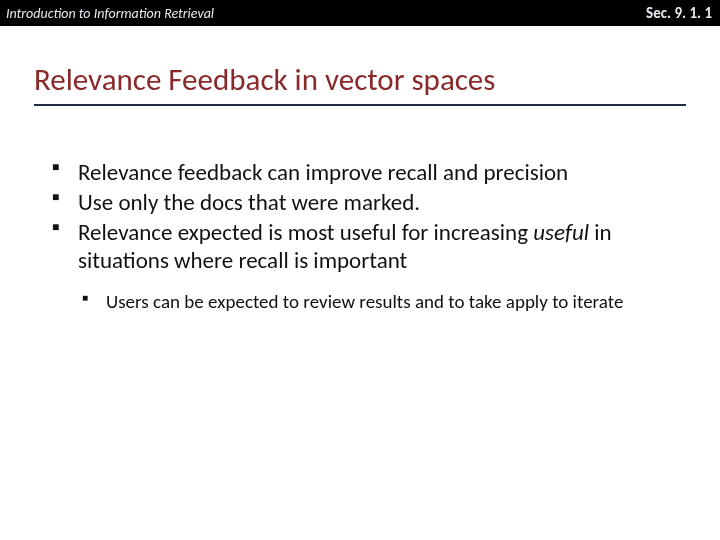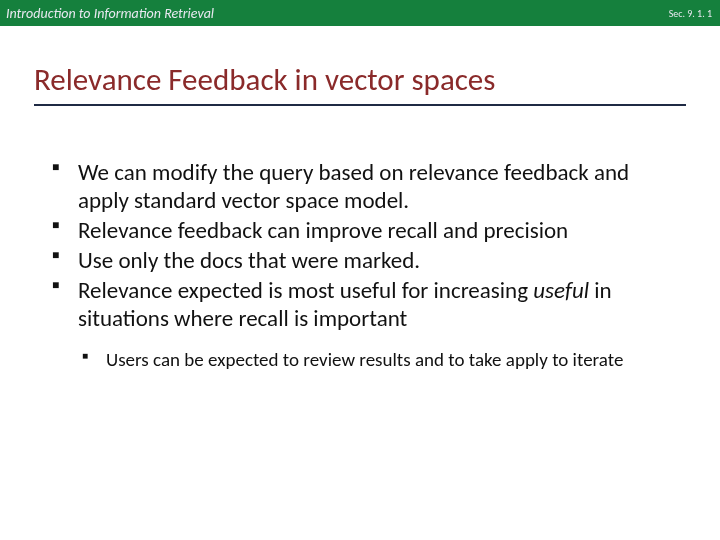--- a/index.html
+++ b/index.html
@@ -6,36 +6,37 @@
   body {
     width: 720px;
     height: 540px;
     background: #ffffff;
     font-family: Calibri, "Segoe UI", Arial, sans-serif;
     overflow: hidden;
   }
   .topbar {
     width: 100%;
     height: 26px;
-    background: #15803d;
+    background: #000000;
     display: flex;
     justify-content: space-between;
     align-items: center;
     padding: 0 8px 0 6px;
   }
   .topbar-left {
     color: #e8e8f0;
     font-style: italic;
     font-size: 14px;
     font-family: Calibri, Arial, sans-serif;
   }
   .topbar-right {
     color: #e8e8f0;
-    font-size: 10px;
+    font-size: 15px;
     font-family: Calibri, Arial, sans-serif;
+    font-weight: bold;
   }
   .title-wrap {
     padding: 34px 34px 16px 34px;
   }
   .title {
     color: #8a2a2a;
     font-size: 31px;
     font-weight: 400;
     font-family: Calibri, "Segoe UI", Arial, sans-serif;
     padding-bottom: 6px;
@@ -92,21 +93,20 @@
   <div class="topbar-left">Introduction to Information Retrieval</div>
   <div class="topbar-right">Sec. 9. 1. 1</div>
 </div>
 
 <div class="title-wrap">
   <div class="title">Relevance Feedback in vector spaces</div>
 </div>
 
 <div class="content">
   <ul class="main">
-    <li>We can modify the query based on relevance feedback and apply standard vector space model.</li>
     <li>Relevance feedback can improve recall and precision</li>
     <li>Use only the docs that were marked.</li>
     <li><span>Relevance expected is most useful for increasing </span><span class="em">useful</span><span> in situations where recall is important</span>
       <ul class="sub">
         <li>Users can be expected to review results and to take apply to iterate</li>
       </ul>
     </li>
   </ul>
 </div>
 

